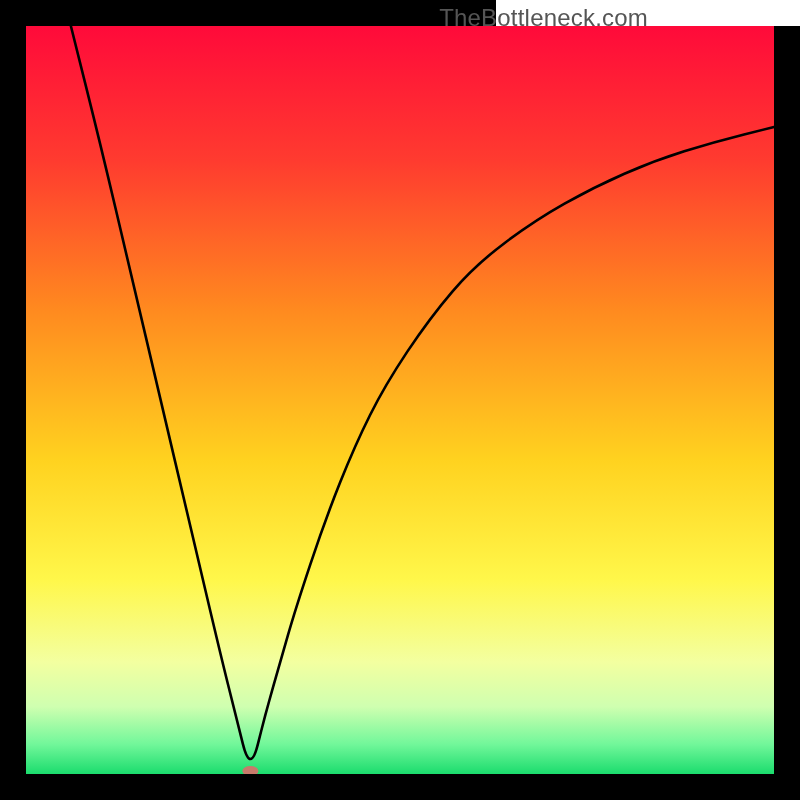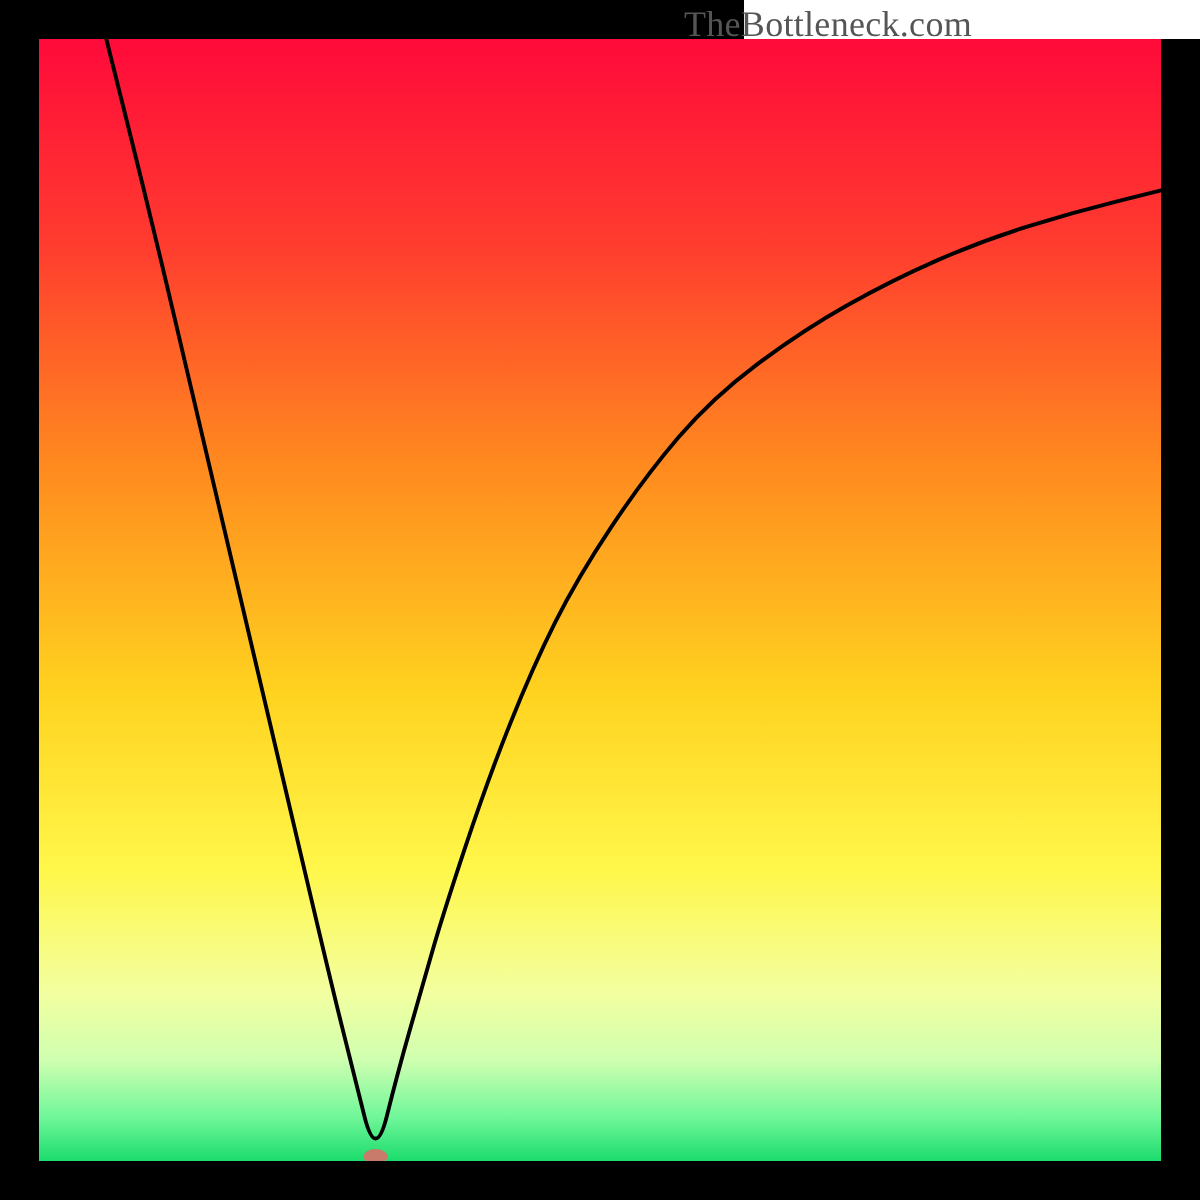--- a/index.html
+++ b/index.html
@@ -8,21 +8,20 @@
     width: 800px;
     height: 800px;
     overflow: hidden;
     background: #fff;
     font-family: Arial, Helvetica, sans-serif;
   }
   .canvas {
     position: relative;
     width: 660px;
     height: 800px;
-    font-family: Liberation Serif, serif;
   }
   .watermark {
     position: absolute;
     top: 4px;
     right: 12px;
     font-size: 24px;
     font-weight: 500;
     color: #555;
     letter-spacing: 0.2px;
   }

